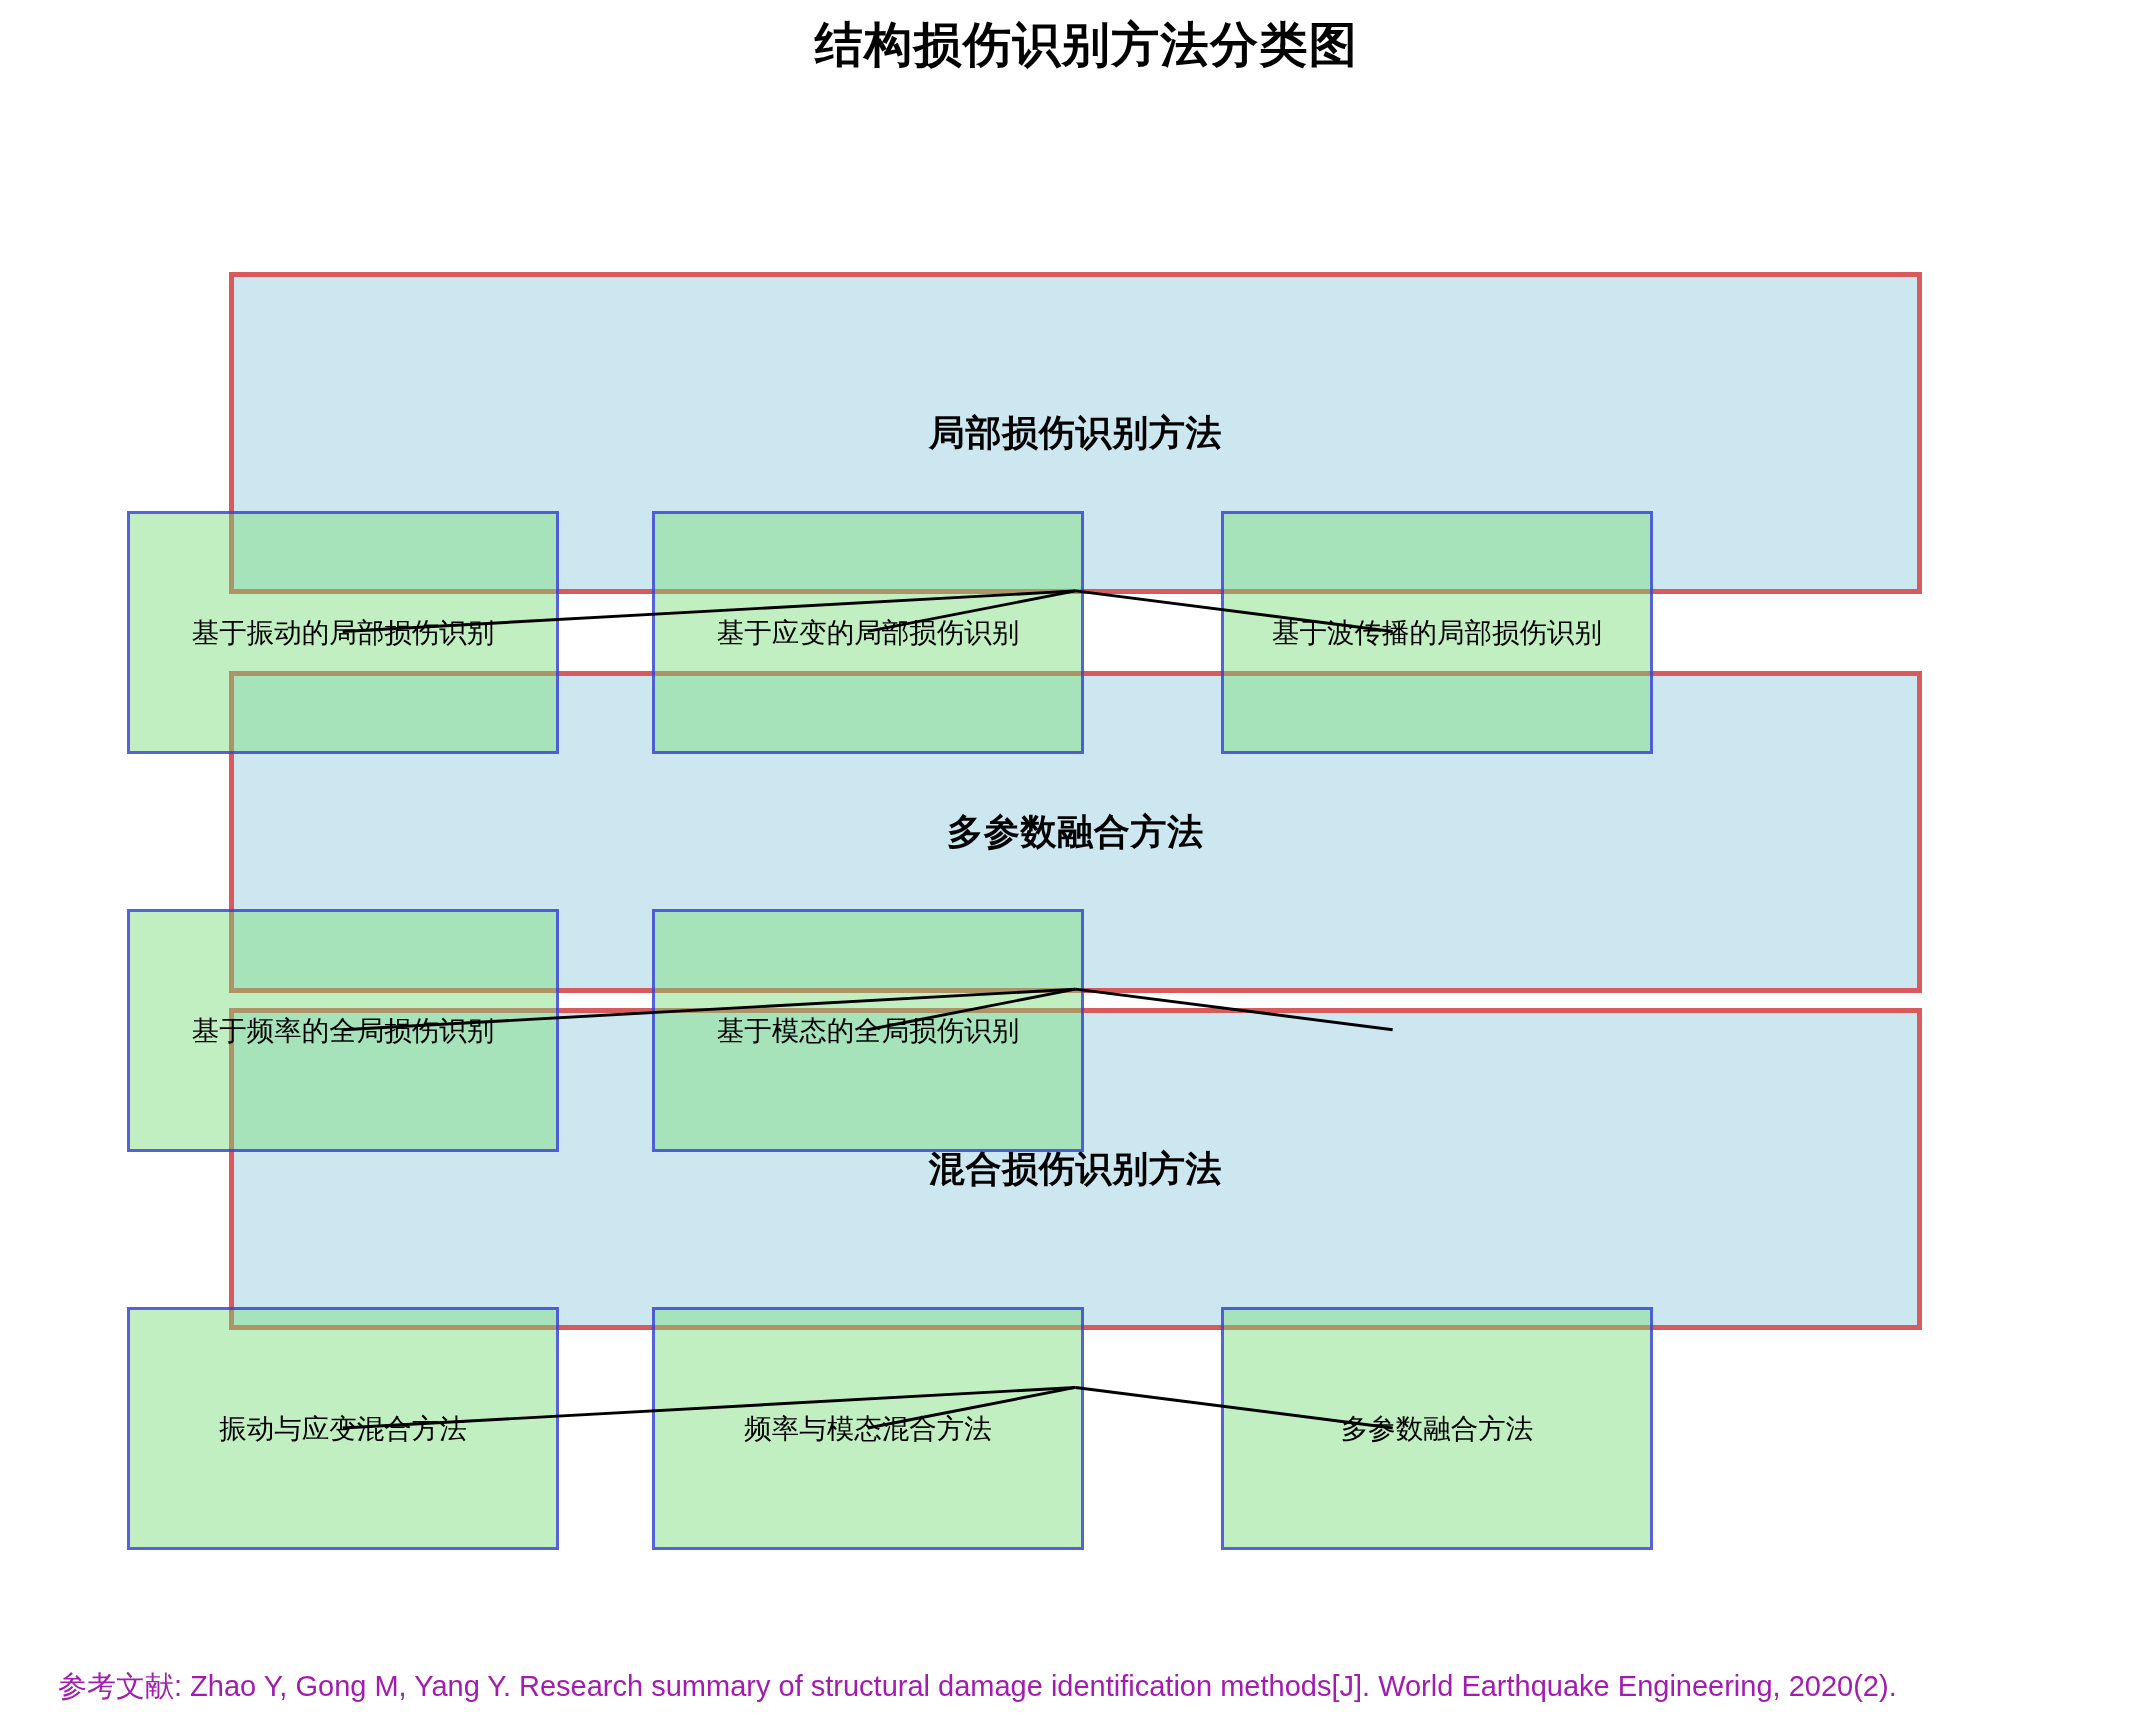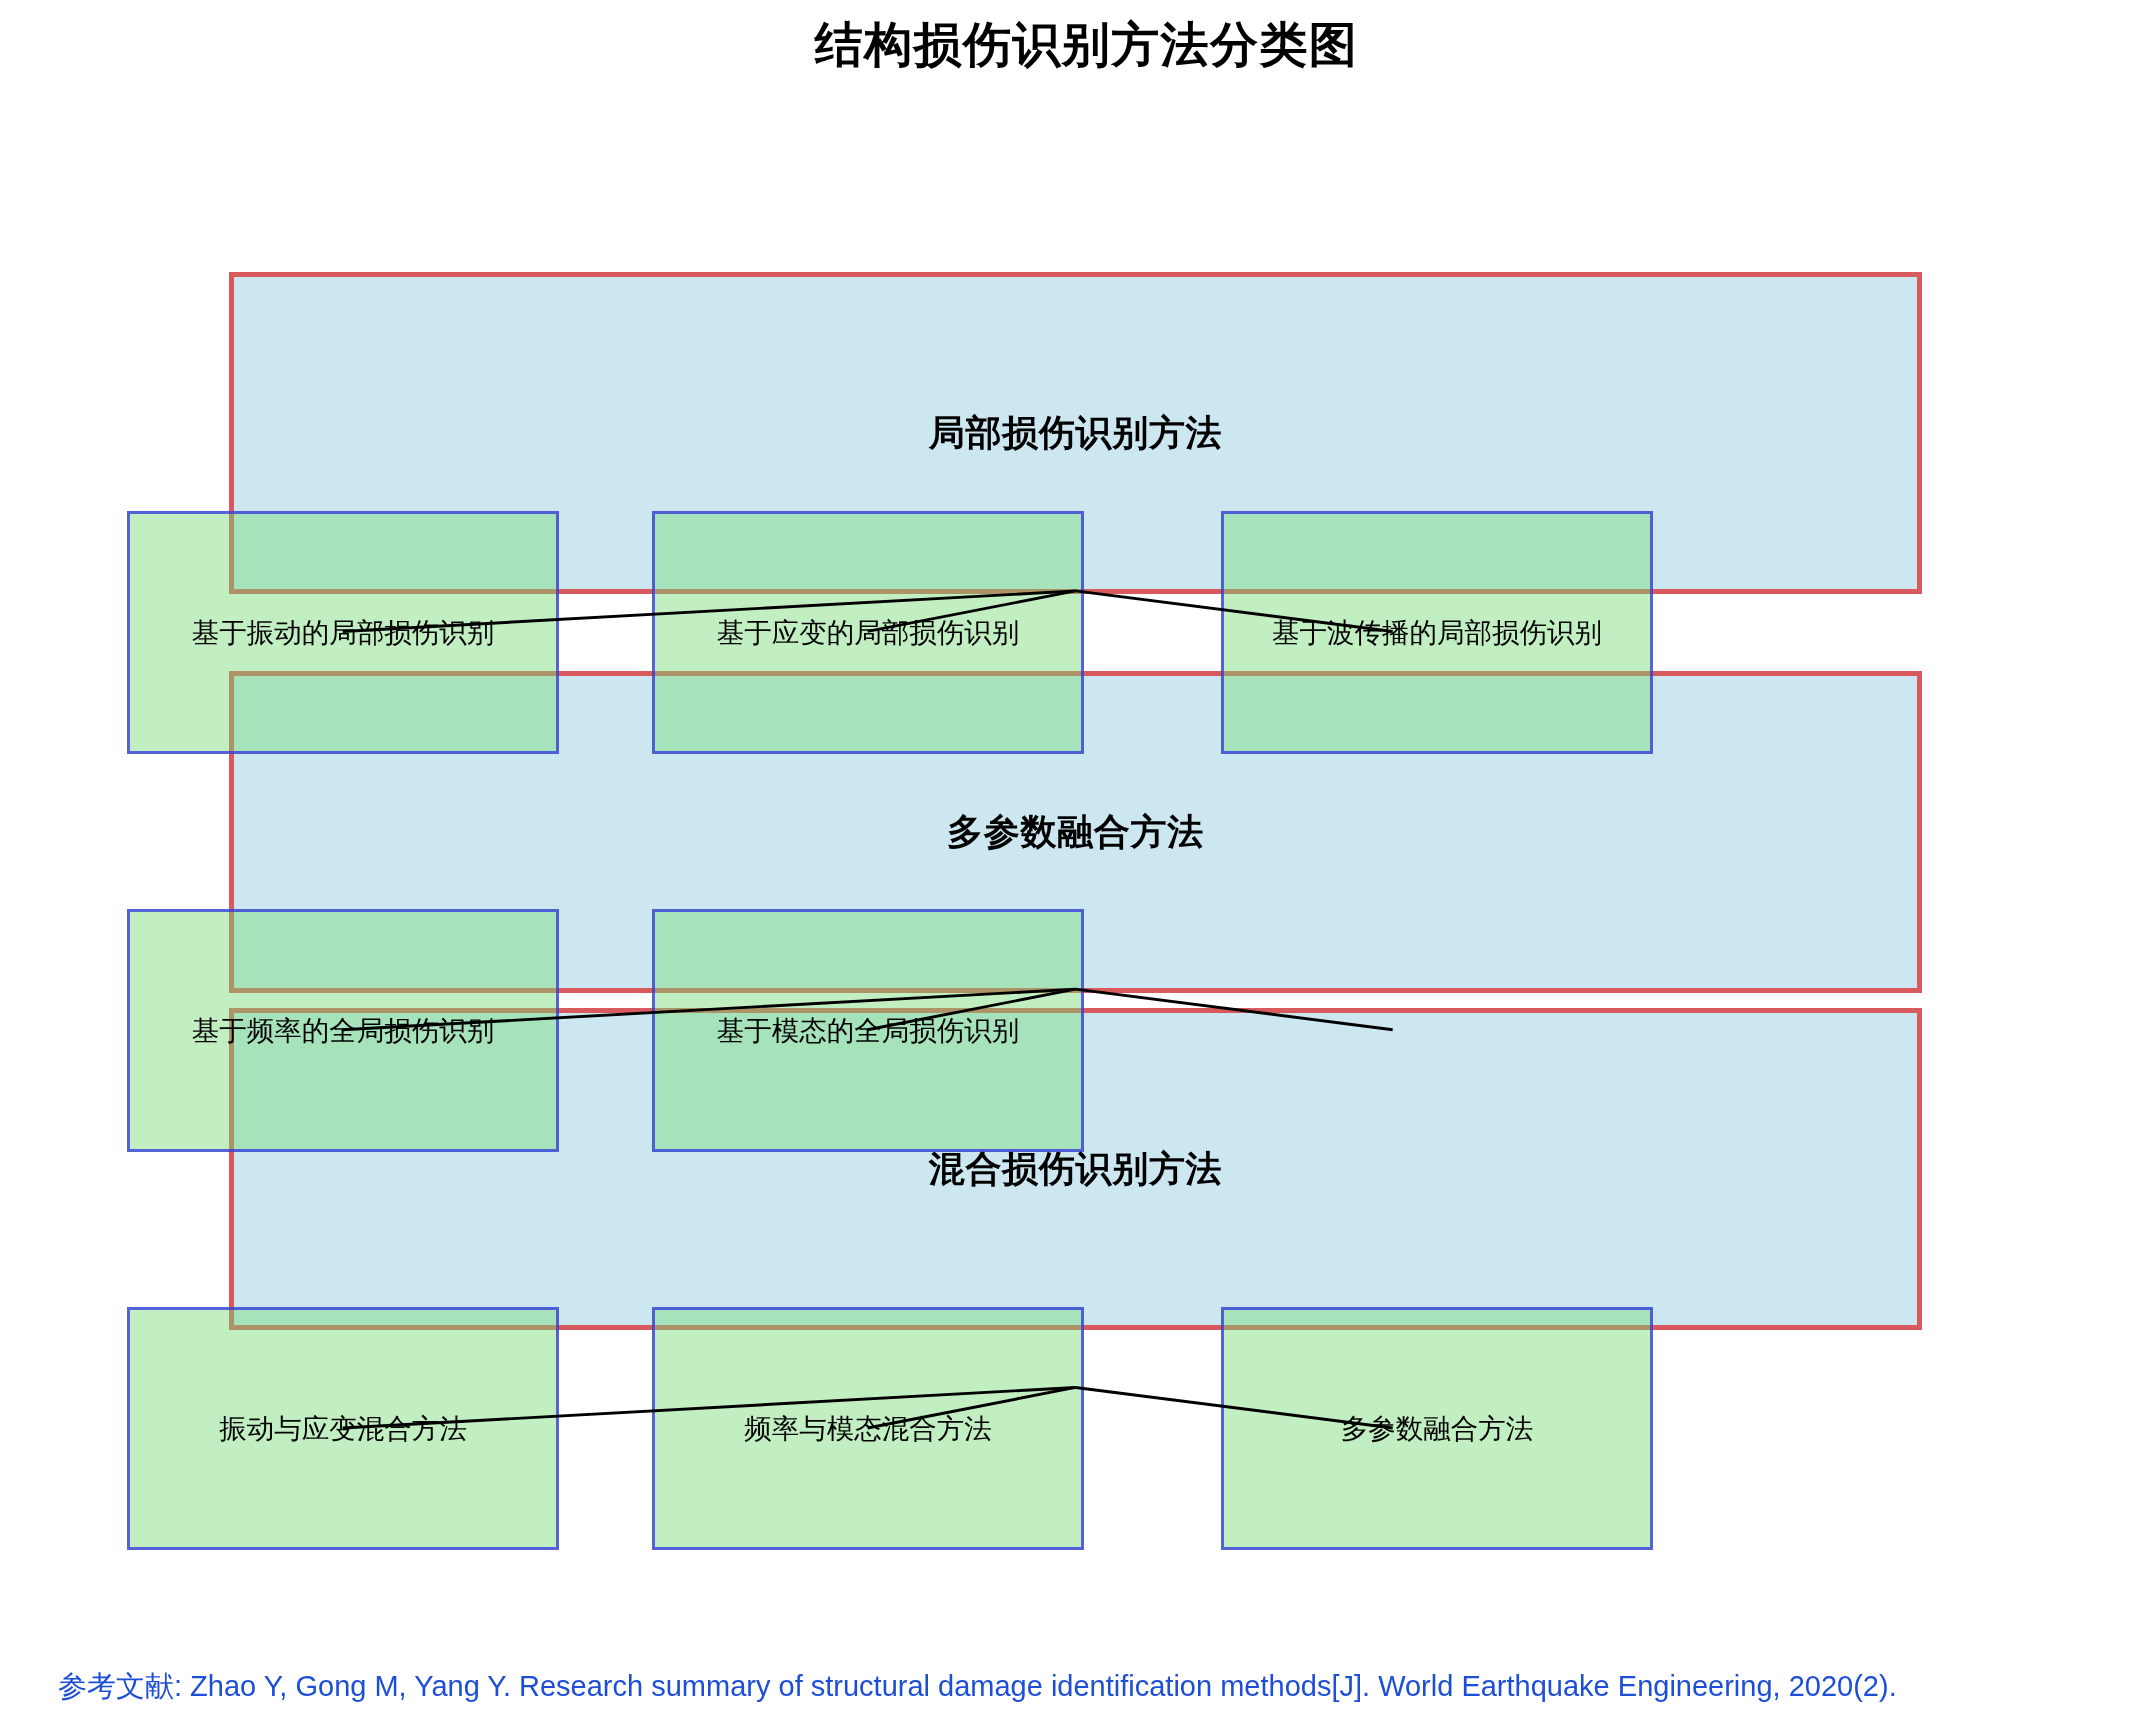--- a/index.html
+++ b/index.html
@@ -55,21 +55,21 @@
   }
   
   #connectors{
     position:absolute;left:0;top:0;z-index:4;
     pointer-events:none;
   }
   #connectors line{stroke:#000000;stroke-width:4;}
   
   .reference{
     position:absolute;left:58px;top:1667px;
-    font-size:29px;color:#1d4ed8;white-space:nowrap;
+    font-size:29px;color:#a21caf;white-space:nowrap;
     z-index:5;
   }
 </style>
 </head>
 <body>
 
 <div id="canvas">
 
   <div class="title">结构损伤识别方法分类图</div>
 

